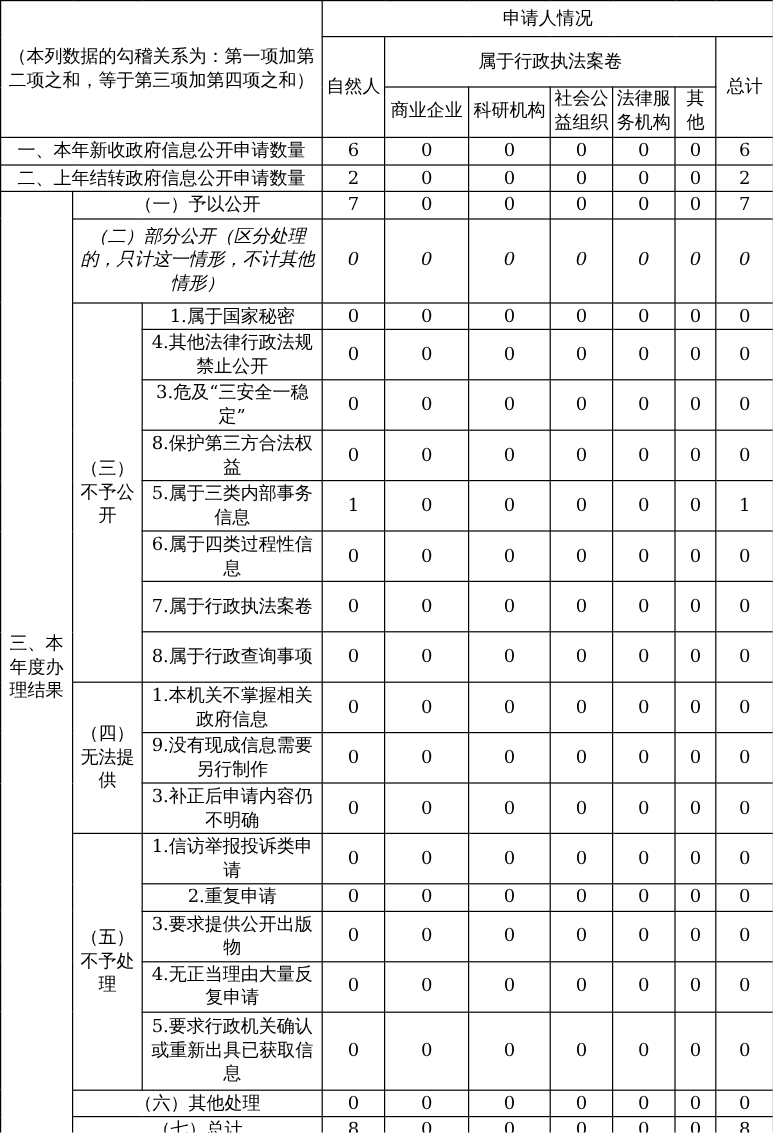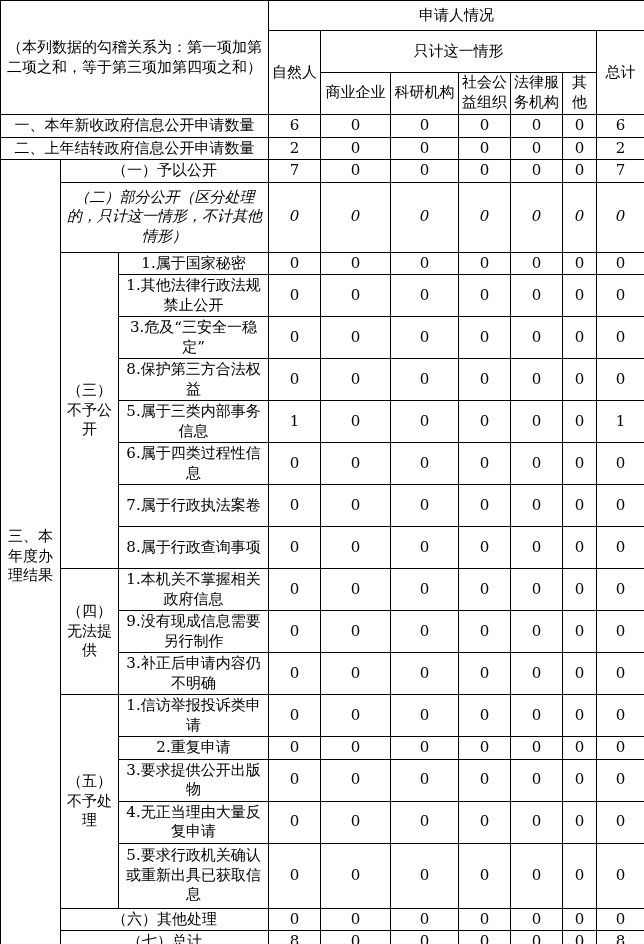--- a/index.html
+++ b/index.html
@@ -58,21 +58,21 @@
         <col style="width:34px">
       <col style="width:48px">
     </colgroup>
     <thead>
       <tr class="hr1">
         <td rowspan="3" colspan="3" class="note-cell">（本列数据的勾稽关系为：第一项加第二项之和，等于第三项加第四项之和）</td>
         <td colspan="7" class="hdr">申请人情况</td>
       </tr>
       <tr class="hr2">
         <td rowspan="2" class="hdr">自然人</td>
-        <td colspan="5" class="hdr">只计这一情形</td>
+        <td colspan="5" class="hdr">属于行政执法案卷</td>
         <td rowspan="2" class="hdr">总计</td>
       </tr>
       <tr class="hr3">
         <td class="hdr">商业企业</td>
         <td class="hdr">科研机构</td>
         <td class="hdr-small">社会公益组织</td>
         <td class="hdr-small">法律服务机构</td>
         <td class="hdr">其他</td>
       </tr>
     </thead>
@@ -123,21 +123,21 @@
         <td class="lbl">1.属于国家秘密</td>
       <td class="val">0</td>
           <td class="val">0</td>
           <td class="val">0</td>
           <td class="val">0</td>
           <td class="val">0</td>
           <td class="val">0</td>
           <td class="val">0</td>
         </tr>
       <tr class="rh-d">
-        <td class="lbl">1.其他法律行政法规禁止公开</td>
+        <td class="lbl">4.其他法律行政法规禁止公开</td>
       <td class="val">0</td>
           <td class="val">0</td>
           <td class="val">0</td>
           <td class="val">0</td>
           <td class="val">0</td>
           <td class="val">0</td>
           <td class="val">0</td>
         </tr>
       <tr class="rh-d">
         <td class="lbl">3.危及“三安全一稳定”</td>

